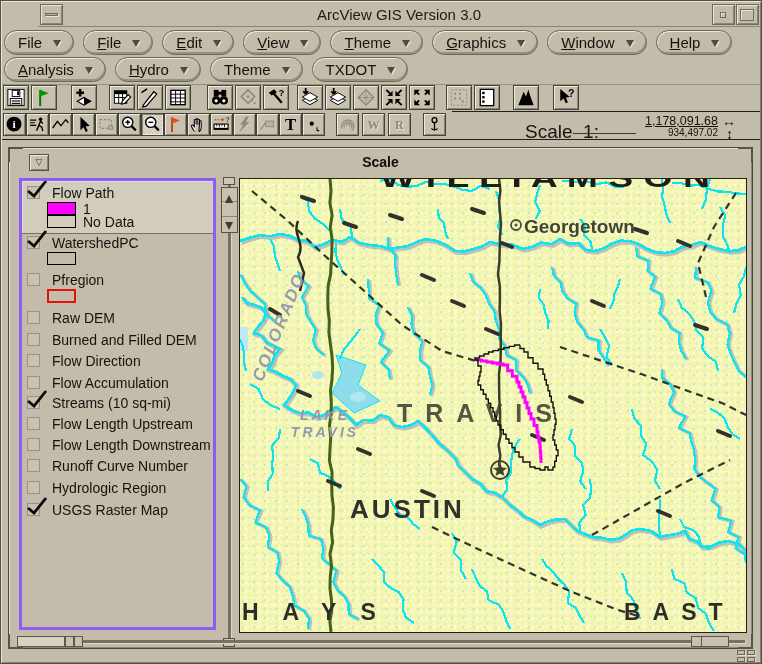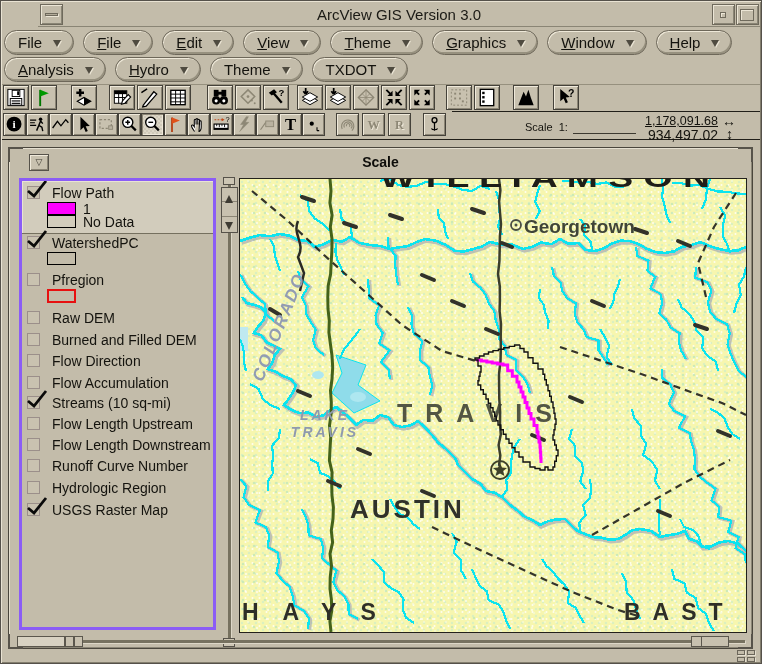--- a/index.html
+++ b/index.html
@@ -45,25 +45,25 @@
   #toolbar-1 .tbtn{margin-right:2px;}
   .tbtn svg{position:absolute;left:0;top:0;width:100%;height:100%;}
   .tbtn.pressed{background-color:#cfc9b9;
     background-image:linear-gradient(45deg,#ddd7c7 25%,transparent 25%,transparent 75%,#ddd7c7 75%),
       linear-gradient(45deg,#ddd7c7 25%,transparent 25%,transparent 75%,#ddd7c7 75%);
     background-size:4px 4px;background-position:0 0,2px 2px;
     box-shadow:inset 1px 1px 0 #8b8575, inset -1px -1px 0 #efe9da;}
   #sep-menu{position:absolute;top:84px;left:0;right:0;height:1px;background:#96907e;}
   #sep-scale{position:absolute;top:111px;left:452px;right:0;height:1px;background:#211f19;}
   #sep-toolbar{position:absolute;top:139px;left:0;right:0;height:1px;background:#211f19;}
-  #scale-label{position:absolute;top:121px;left:525px;font-size:11px;color:#14130e;}
+  #scale-label{position:absolute;top:121px;left:525px;font-size:19px;color:#14130e;}
   #scale-input{position:absolute;top:120px;left:573px;width:63px;height:14px;
     border-bottom:1px solid #3c3930;}
   #coord-x{position:absolute;top:114px;right:44px;font-size:12.5px;color:#14130e;text-decoration:underline;}
-  #coord-y{position:absolute;top:127px;right:44px;font-size:14px;color:#14130e;}
+  #coord-y{position:absolute;top:127px;right:44px;font-size:10px;color:#14130e;}
   #arrow-x{position:absolute;top:113px;right:26px;font-size:14px;color:#14130e;}
   #arrow-y{position:absolute;top:126px;right:29px;font-size:14px;color:#14130e;}
   #viewwin{position:absolute;left:8px;top:147px;width:745px;height:502px;background:#c3bcaa;
     border:1px solid #4a463c;box-shadow:inset 1px 1px 0 #e5dfcf, inset -1px -1px 0 #8b8676;}
   .corner{position:absolute;width:15px;height:15px;}
   .corner.tl{left:-1px;top:-1px;border-left:2px solid #57534a;border-top:2px solid #57534a;}
   .corner.tr{right:-1px;top:-1px;border-right:2px solid #57534a;border-top:2px solid #57534a;}
   .corner.bl{left:-1px;bottom:-1px;border-left:2px solid #57534a;border-bottom:2px solid #57534a;}
   .corner.br{right:-1px;bottom:-1px;border-right:2px solid #57534a;border-bottom:2px solid #57534a;}
   #view-title{position:absolute;top:6px;left:0;right:0;text-align:center;font-weight:bold;

